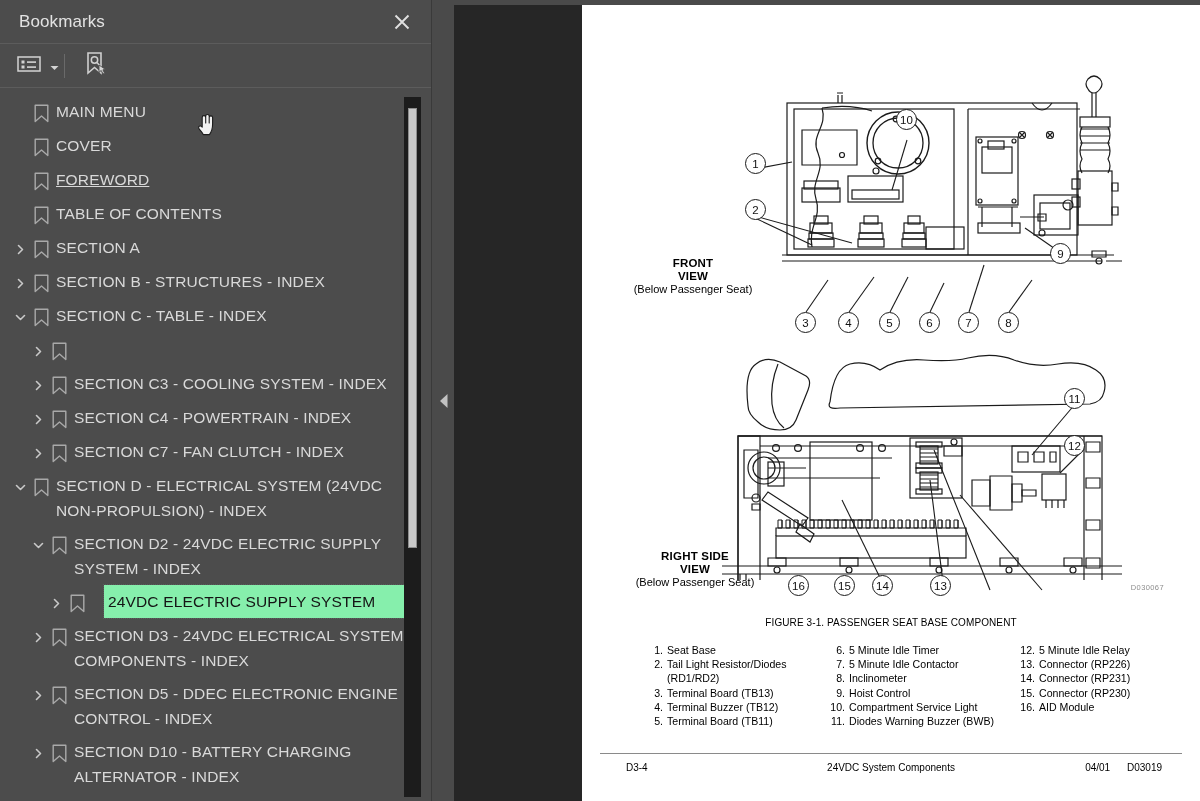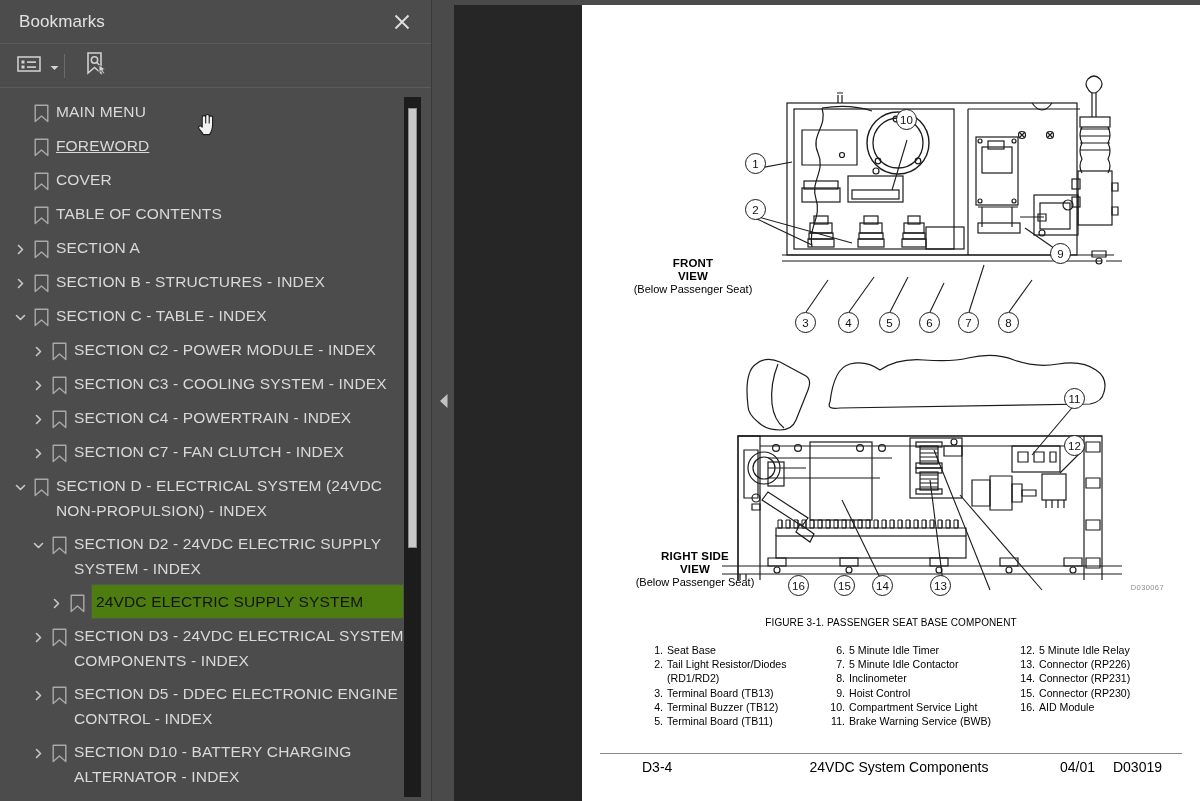--- a/index.html
+++ b/index.html
@@ -65,23 +65,23 @@
     flex: 0 0 auto; width: 22px; height: 24px; margin-top: 6px;
     display: flex; align-items: center; justify-content: center;
   }
   .node-label {
     font-size: 15.5px; line-height: 25px; color: #d9d9d9;
     padding: 4px 0 4px 0; margin-left: 4px;
     letter-spacing: .15px; white-space: pre-line;
   }
   .node.link .node-label { text-decoration: underline; }
   .node.selected .node-label {
-    background: #4d7c0f; color: #141414;
+    background: #86efac; color: #141414;
     outline: 1px dotted #5b5b5b; padding-left: 4px; padding-right: 4px;
-    margin-left: 4px;
+    margin-left: 16px;
     width: 311px;
   }
 
   
   .d0 { padding-left: 10px; }
   .d1 { padding-left: 28px; }
   .d2 { padding-left: 46px; }
 
   
   #tree-scrollbar {
@@ -152,22 +152,22 @@
   .part-item { display: flex; }
   .part-num { flex: 0 0 auto; width: 19px; text-align: right; margin-right: 4px; }
   .part-txt { flex: 1 1 auto; }
   .part-cont { padding-left: 23px; }
 
   #page-rule {
     position: absolute; left: 18px; right: 18px; top: 748px;
     height: 1px; background: #8a8a8a;
   }
   #page-footer {
-    position: absolute; left: 34px; right: 18px; top: 752px; height: 20px;
-    display: flex; align-items: center; font-size: 14px; color: #000;
+    position: absolute; left: 18px; right: 18px; top: 752px; height: 20px;
+    display: flex; align-items: center; font-size: 10px; color: #000;
   }
   #footer-left { position: absolute; left: 26px; }
   #footer-center { position: absolute; left: 0; right: 0; text-align: center; }
   #footer-right { position: absolute; right: 20px; }
   #footer-right span { margin-left: 14px; }
   #footer-right span:first-child { margin-left: 0; }
 
   #drawing-id {
     position: absolute; right: 36px; top: 578px;
     font-size: 7.5px; color: #8e8e8e; letter-spacing: .4px;
@@ -229,76 +229,76 @@
       <div id="tree">
           <div class="node d0">
             <div class="twisty empty"></div>
             <div class="bm-icon">
               <svg width="15" height="19" viewBox="0 0 15 19">
                 <path d="M1.2 1.2 H13.8 V17.5 L7.5 12 L1.2 17.5 Z" fill="none" stroke="#a9a9a9" stroke-width="1.4" stroke-linejoin="round"></path>
               </svg>
             </div>
             <div class="node-label">MAIN MENU</div>
           </div>
+          <div class="node d0">
+            <div class="twisty empty"></div>
+            <div class="bm-icon">
+              <svg width="15" height="19" viewBox="0 0 15 19">
+                <path d="M1.2 1.2 H13.8 V17.5 L7.5 12 L1.2 17.5 Z" fill="none" stroke="#a9a9a9" stroke-width="1.4" stroke-linejoin="round"></path>
+              </svg>
+            </div>
+            <div class="node-label">COVER</div>
+          </div>
           <div class="node d0 link">
             <div class="twisty empty"></div>
             <div class="bm-icon">
               <svg width="15" height="19" viewBox="0 0 15 19">
                 <path d="M1.2 1.2 H13.8 V17.5 L7.5 12 L1.2 17.5 Z" fill="none" stroke="#a9a9a9" stroke-width="1.4" stroke-linejoin="round"></path>
               </svg>
             </div>
             <div class="node-label">FOREWORD</div>
           </div>
           <div class="node d0">
             <div class="twisty empty"></div>
             <div class="bm-icon">
               <svg width="15" height="19" viewBox="0 0 15 19">
                 <path d="M1.2 1.2 H13.8 V17.5 L7.5 12 L1.2 17.5 Z" fill="none" stroke="#a9a9a9" stroke-width="1.4" stroke-linejoin="round"></path>
               </svg>
             </div>
-            <div class="node-label">COVER</div>
+            <div class="node-label">TABLE OF CONTENTS</div>
           </div>
           <div class="node d0">
-            <div class="twisty empty"></div>
-            <div class="bm-icon">
-              <svg width="15" height="19" viewBox="0 0 15 19">
-                <path d="M1.2 1.2 H13.8 V17.5 L7.5 12 L1.2 17.5 Z" fill="none" stroke="#a9a9a9" stroke-width="1.4" stroke-linejoin="round"></path>
-              </svg>
-            </div>
-            <div class="node-label">TABLE OF CONTENTS</div>
+            <div class="twisty">
+              <svg width="13" height="13" viewBox="0 0 13 13">
+                <path d="M4.5 2.5 L8.5 6.5 L4.5 10.5" fill="none" stroke="#c9c9c9" stroke-width="1.6" stroke-linecap="round" stroke-linejoin="round"></path>
+              </svg>
+            </div>
+            <div class="bm-icon">
+              <svg width="15" height="19" viewBox="0 0 15 19">
+                <path d="M1.2 1.2 H13.8 V17.5 L7.5 12 L1.2 17.5 Z" fill="none" stroke="#a9a9a9" stroke-width="1.4" stroke-linejoin="round"></path>
+              </svg>
+            </div>
+            <div class="node-label">SECTION A</div>
           </div>
           <div class="node d0">
             <div class="twisty">
               <svg width="13" height="13" viewBox="0 0 13 13">
                 <path d="M4.5 2.5 L8.5 6.5 L4.5 10.5" fill="none" stroke="#c9c9c9" stroke-width="1.6" stroke-linecap="round" stroke-linejoin="round"></path>
               </svg>
             </div>
             <div class="bm-icon">
               <svg width="15" height="19" viewBox="0 0 15 19">
                 <path d="M1.2 1.2 H13.8 V17.5 L7.5 12 L1.2 17.5 Z" fill="none" stroke="#a9a9a9" stroke-width="1.4" stroke-linejoin="round"></path>
               </svg>
             </div>
-            <div class="node-label">SECTION A</div>
+            <div class="node-label">SECTION B - STRUCTURES - INDEX</div>
           </div>
           <div class="node d0">
             <div class="twisty">
               <svg width="13" height="13" viewBox="0 0 13 13">
-                <path d="M4.5 2.5 L8.5 6.5 L4.5 10.5" fill="none" stroke="#c9c9c9" stroke-width="1.6" stroke-linecap="round" stroke-linejoin="round"></path>
-              </svg>
-            </div>
-            <div class="bm-icon">
-              <svg width="15" height="19" viewBox="0 0 15 19">
-                <path d="M1.2 1.2 H13.8 V17.5 L7.5 12 L1.2 17.5 Z" fill="none" stroke="#a9a9a9" stroke-width="1.4" stroke-linejoin="round"></path>
-              </svg>
-            </div>
-            <div class="node-label">SECTION B - STRUCTURES - INDEX</div>
-          </div>
-          <div class="node d0">
-            <div class="twisty">
-              <svg width="13" height="13" viewBox="0 0 13 13">
                 <path d="M2.5 4.5 L6.5 8.5 L10.5 4.5" fill="none" stroke="#c9c9c9" stroke-width="1.6" stroke-linecap="round" stroke-linejoin="round"></path>
               </svg>
             </div>
             <div class="bm-icon">
               <svg width="15" height="19" viewBox="0 0 15 19">
                 <path d="M1.2 1.2 H13.8 V17.5 L7.5 12 L1.2 17.5 Z" fill="none" stroke="#a9a9a9" stroke-width="1.4" stroke-linejoin="round"></path>
               </svg>
             </div>
             <div class="node-label">SECTION C - TABLE - INDEX</div>
           </div>
@@ -306,21 +306,20 @@
             <div class="twisty">
               <svg width="13" height="13" viewBox="0 0 13 13">
                 <path d="M4.5 2.5 L8.5 6.5 L4.5 10.5" fill="none" stroke="#c9c9c9" stroke-width="1.6" stroke-linecap="round" stroke-linejoin="round"></path>
               </svg>
             </div>
             <div class="bm-icon">
               <svg width="15" height="19" viewBox="0 0 15 19">
                 <path d="M1.2 1.2 H13.8 V17.5 L7.5 12 L1.2 17.5 Z" fill="none" stroke="#a9a9a9" stroke-width="1.4" stroke-linejoin="round"></path>
               </svg>
             </div>
-            <div class="node-label">SECTION C2 - POWER MODULE - INDEX</div>
           </div>
           <div class="node d1">
             <div class="twisty">
               <svg width="13" height="13" viewBox="0 0 13 13">
                 <path d="M4.5 2.5 L8.5 6.5 L4.5 10.5" fill="none" stroke="#c9c9c9" stroke-width="1.6" stroke-linecap="round" stroke-linejoin="round"></path>
               </svg>
             </div>
             <div class="bm-icon">
               <svg width="15" height="19" viewBox="0 0 15 19">
                 <path d="M1.2 1.2 H13.8 V17.5 L7.5 12 L1.2 17.5 Z" fill="none" stroke="#a9a9a9" stroke-width="1.4" stroke-linejoin="round"></path>
@@ -743,21 +742,21 @@
               <div class="part-item">
                 <span class="part-num">9.</span>
                 <span class="part-txt">Hoist Control</span>
               </div>
               <div class="part-item">
                 <span class="part-num">10.</span>
                 <span class="part-txt">Compartment Service Light</span>
               </div>
               <div class="part-item">
                 <span class="part-num">11.</span>
-                <span class="part-txt">Brake Warning Service (BWB)</span>
+                <span class="part-txt">Diodes Warning Buzzer (BWB)</span>
               </div>
             </div>
           <div class="parts-col c3">
               <div class="part-item">
                 <span class="part-num">12.</span>
                 <span class="part-txt">5 Minute Idle Relay</span>
               </div>
               <div class="part-item">
                 <span class="part-num">13.</span>
                 <span class="part-txt">Connector (RP226)</span>

